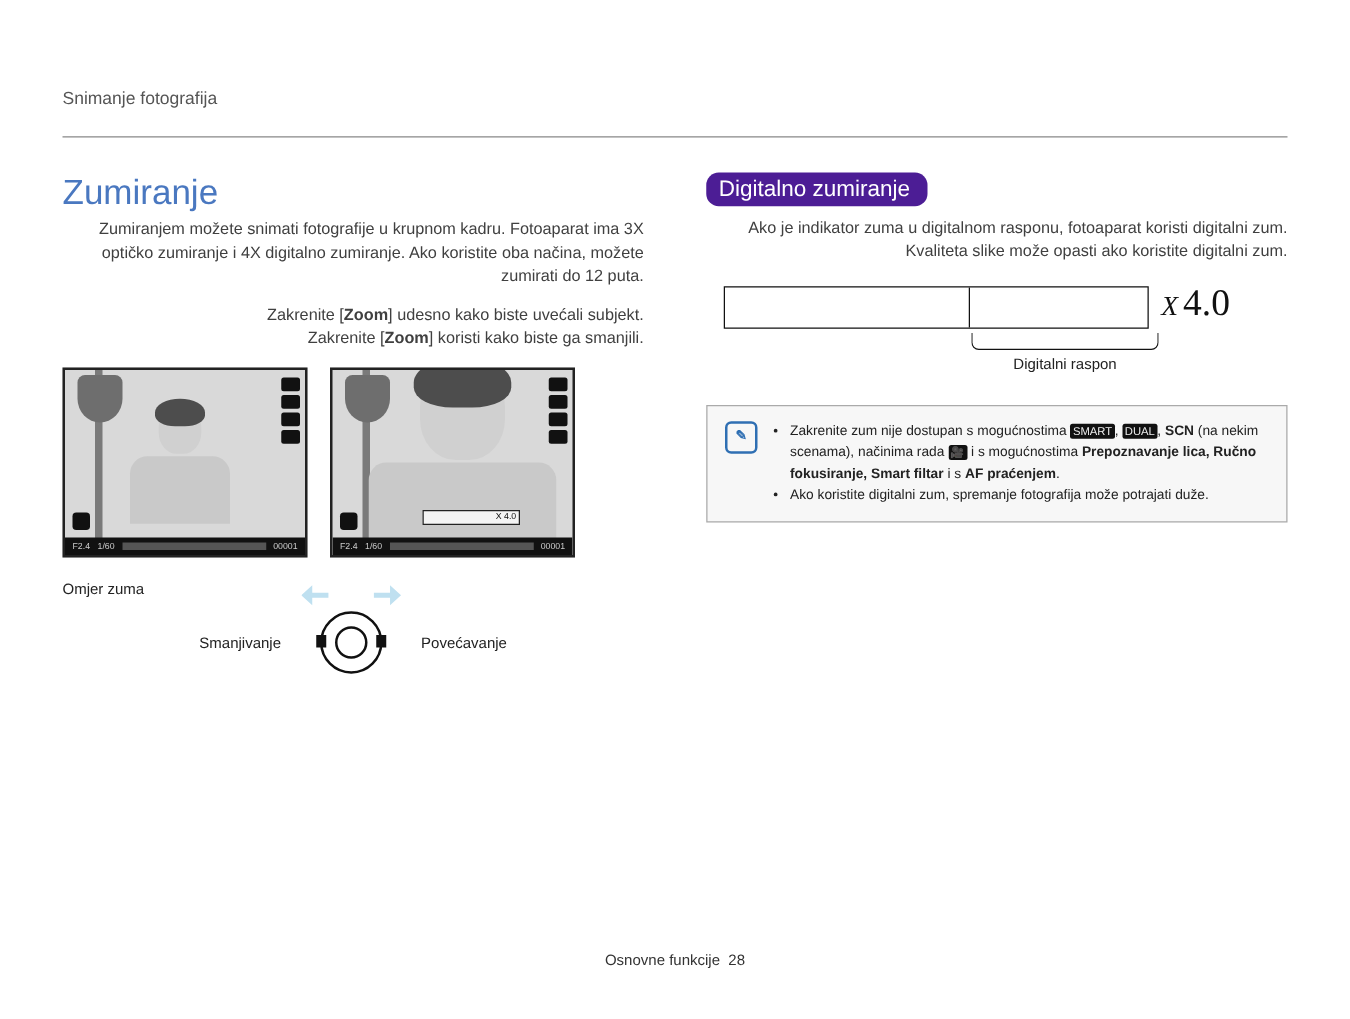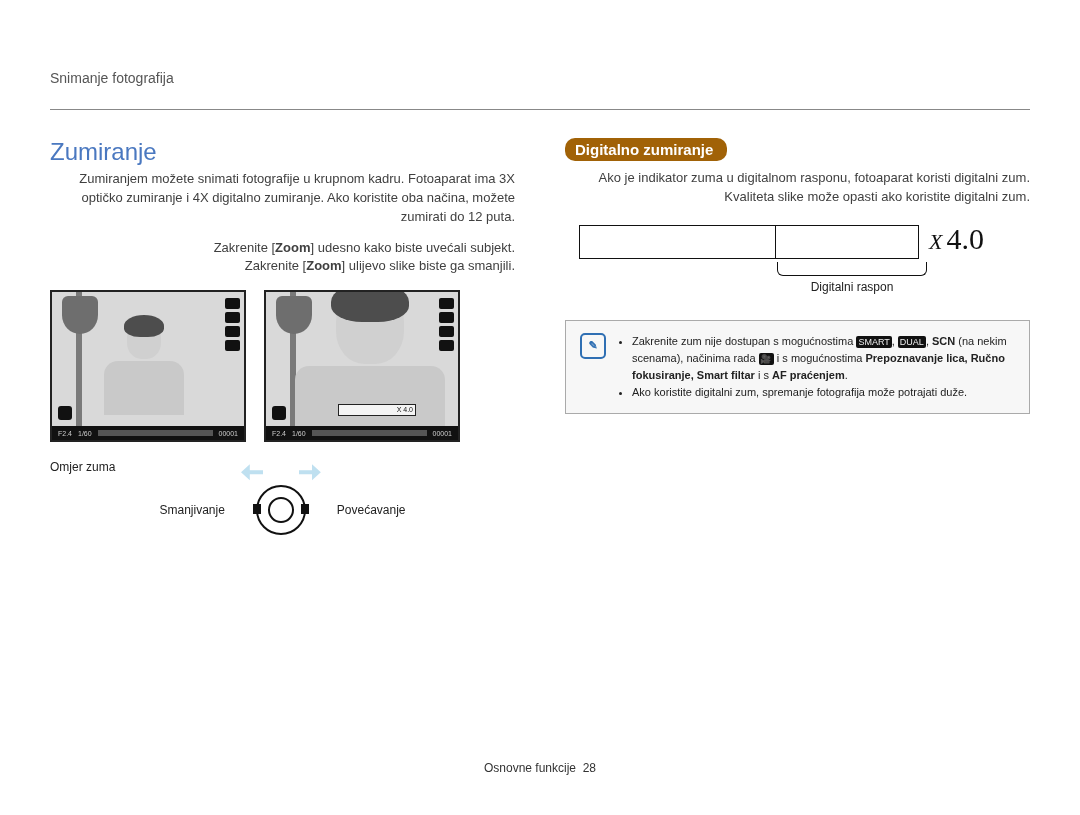--- a/index.html
+++ b/index.html
@@ -18,21 +18,21 @@
     border-bottom: 1px solid #888;
     padding-bottom: 23px;
     margin-bottom: 28px;
   }
   .columns {
     display: flex;
     gap: 50px;
   }
   .col { flex: 1; }
   h1.section-title {
-    font-size: 24px;
+    font-size: 28px;
     font-weight: 400;
     color: #4a78c0;
     margin-bottom: 4px;
   }
   .body-text {
     font-size: 13px;
     line-height: 1.45;
     color: #404040;
     margin-bottom: 12px;
     text-align: right;
@@ -128,22 +128,22 @@
     display:flex; justify-content:space-between;
   }
   .arrow {
     width:22px; height:20px; background:#bfe0f0;
     clip-path: polygon(0 40%,60% 40%,60% 10%,100% 50%,60% 90%,60% 60%,0 60%);
   }
   .arrow.left { transform: scaleX(-1); }
   
   .pill {
     display:inline-block;
-    background:#a16207; color:#fff;
-    font-size:15px; font-weight:700;
+    background:#4c1d95; color:#fff;
+    font-size:18px; font-weight:400;
     padding:3px 14px 3px 10px;
     border-radius:10px;
     margin-bottom:8px;
   }
   .range-figure { position:relative; width:400px; margin:12px 0 6px 14px; }
   .range-labels { display:flex; justify-content:space-between; font-size:12px; color:#333; width:360px; padding-left:28px;}
   .range-bar {
     height:34px; border:1.5px solid #111; width:340px; position:relative; display:flex;
   }
   .range-bar .optical { width:58%; border-right:1.5px solid #111; }
@@ -187,21 +187,21 @@
 <div class="breadcrumb">Snimanje fotografija</div>
 
 <div class="columns">
 
   <div class="col">
     <h1 class="section-title">Zumiranje</h1>
     <p class="body-text">Zumiranjem možete snimati fotografije u krupnom kadru. Fotoaparat ima 3X optičko zumiranje i 4X digitalno zumiranje. Ako koristite oba načina, možete zumirati do 12 puta.</p>
 
     <p class="body-text">
       <span>Zakrenite [</span><b>Zoom</b><span>] udesno kako biste uvećali subjekt.</span><br>
-      <span>Zakrenite [</span><b>Zoom</b><span>] ulijevo slike biste ga smanjili.</span>
+      <span>Zakrenite [</span><b>Zoom</b><span>] koristi kako biste ga smanjili.</span>
     </p>
 
     <div class="previews">
 
       <div class="preview">
         <div class="lamp-post"></div>
         <div class="lamp-head"></div>
         <div class="man">
           <div class="man-hair"></div>
             <div class="man-head"></div>

